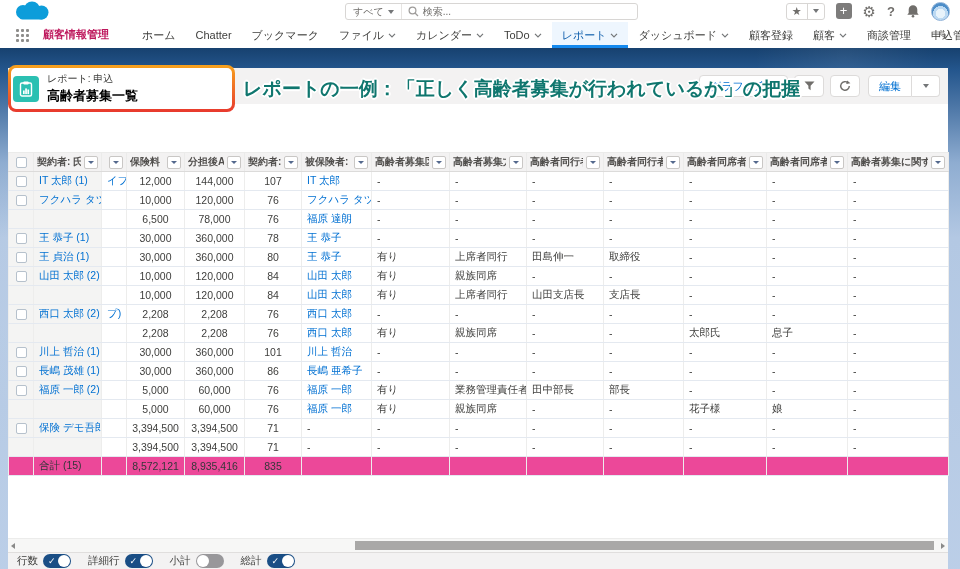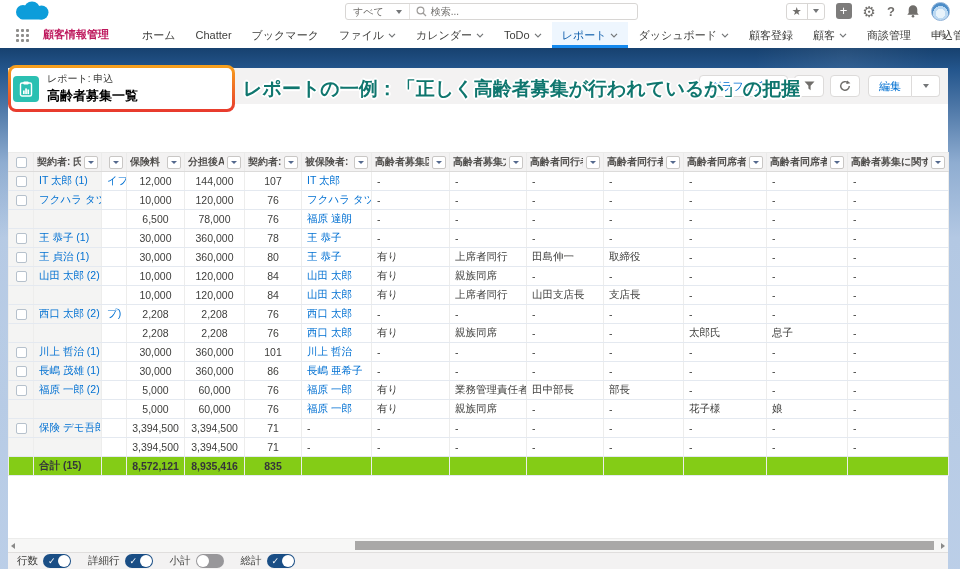--- a/index.html
+++ b/index.html
@@ -6,21 +6,21 @@
   html,body { width:960px; height:569px; }
   body {
     position:relative; overflow:hidden; background:#fff;
     font-family:"Liberation Sans","DejaVu Sans",sans-serif; color:#3e3e3c;
   }
   
   .topbar { position:absolute; top:0; left:0; right:0; height:22px; background:#fff; z-index:10; }
   .cloud-logo { position:absolute; left:10px; top:1px; }
   .search-box { position:absolute; left:345px; top:3px; width:293px; height:17px; background:#fff;
     border:1px solid #d8d6d4; border-radius:3px; display:flex; align-items:center; font-size:10px; color:#706e6b; }
-  .scope { display:flex; align-items:center; gap:12px; padding:0 7px; border-right:1px solid #e6e4e2; height:100%; }
+  .scope { display:flex; align-items:center; gap:4px; padding:0 7px; border-right:1px solid #e6e4e2; height:100%; }
   .tri-down { width:0; height:0; border-left:3.5px solid transparent; border-right:3.5px solid transparent; border-top:4px solid #747678; }
   .search-ph { margin-left:4px; }
   .top-icons { position:absolute; right:10px; top:2px; height:18px; display:flex; align-items:center; gap:11px; }
   .fav-btn { display:flex; align-items:center; height:17px; border:1px solid #d8d6d4; border-radius:3px; }
   .fav-btn .seg { padding:0 5px; display:flex; align-items:center; height:100%; }
   .fav-btn .seg + .seg { border-left:1px solid #d8d6d4; }
   .star { color:#706e6b; font-size:11px; line-height:1; }
   .plus-btn { width:16px; height:16px; border-radius:3px; background:#7d7c7b; color:#fff; font-size:13px; line-height:15px; text-align:center; }
   .gear { color:#706e6b; font-size:15px; line-height:1; }
   .help { color:#706e6b; font-size:13px; font-weight:bold; }
@@ -72,21 +72,21 @@
   .dd { flex:none; width:14px; height:13px; border:1px solid #c9c7c5; border-radius:2px; background:#fff;
     display:inline-flex; align-items:center; justify-content:center; margin-left:3px; }
   .dd .tri-down { border-left-width:3px; border-right-width:3px; border-top-width:3.5px; border-top-color:#54698d; }
   .rep td { border-color:#ededec; border-top-color:#e4e9f0; border-bottom-color:#e4e9f0; color:#3e3e3c; }
   .cb-col { text-align:center; padding:0; }
   .cb { display:inline-block; width:11px; height:11px; border:1px solid #b6c1cc; border-radius:2px; background:#fff; vertical-align:middle; }
   .gcell { background:#f4f4f3; }
   .num { text-align:center; }
   .lnk { color:#0070d2; cursor:pointer; }
   .dash { color:#73777b; }
-  .rep tr.total td { background:#84cc16; border-top-color:#cdd9e8; color:#35363a;font-weight:bold; }
+  .rep tr.total td { background:#ec4899; border-top-color:#cdd9e8; color:#35363a; }
   
   .hscroll { position:absolute; bottom:17px; left:0; right:0; height:14px; background:#f7f7f6; border-top:1px solid #ececeb; }
   .hs-thumb { position:absolute; left:347px; right:14px; top:2px; height:9px; background:#a9a8a7; }
   .hs-arrow { position:absolute; top:4px; width:0; height:0; border-top:3.5px solid transparent; border-bottom:3.5px solid transparent; }
   .hs-left { left:3px; border-right:4px solid #8a8a89; }
   .hs-right { right:3px; border-left:4px solid #8a8a89; }
   .footer-bar { position:absolute; bottom:0; left:0; right:0; height:17px; background:#f3f2f2; border-top:1px solid #e0dedd;
     display:flex; align-items:center; gap:17px; padding-left:9px; font-size:10.5px; color:#3e3e3c; }
   .toggle-item { display:flex; align-items:center; gap:5px; }
   .toggle { position:relative; width:28px; height:14px; border-radius:8px; background:#98979a; }

